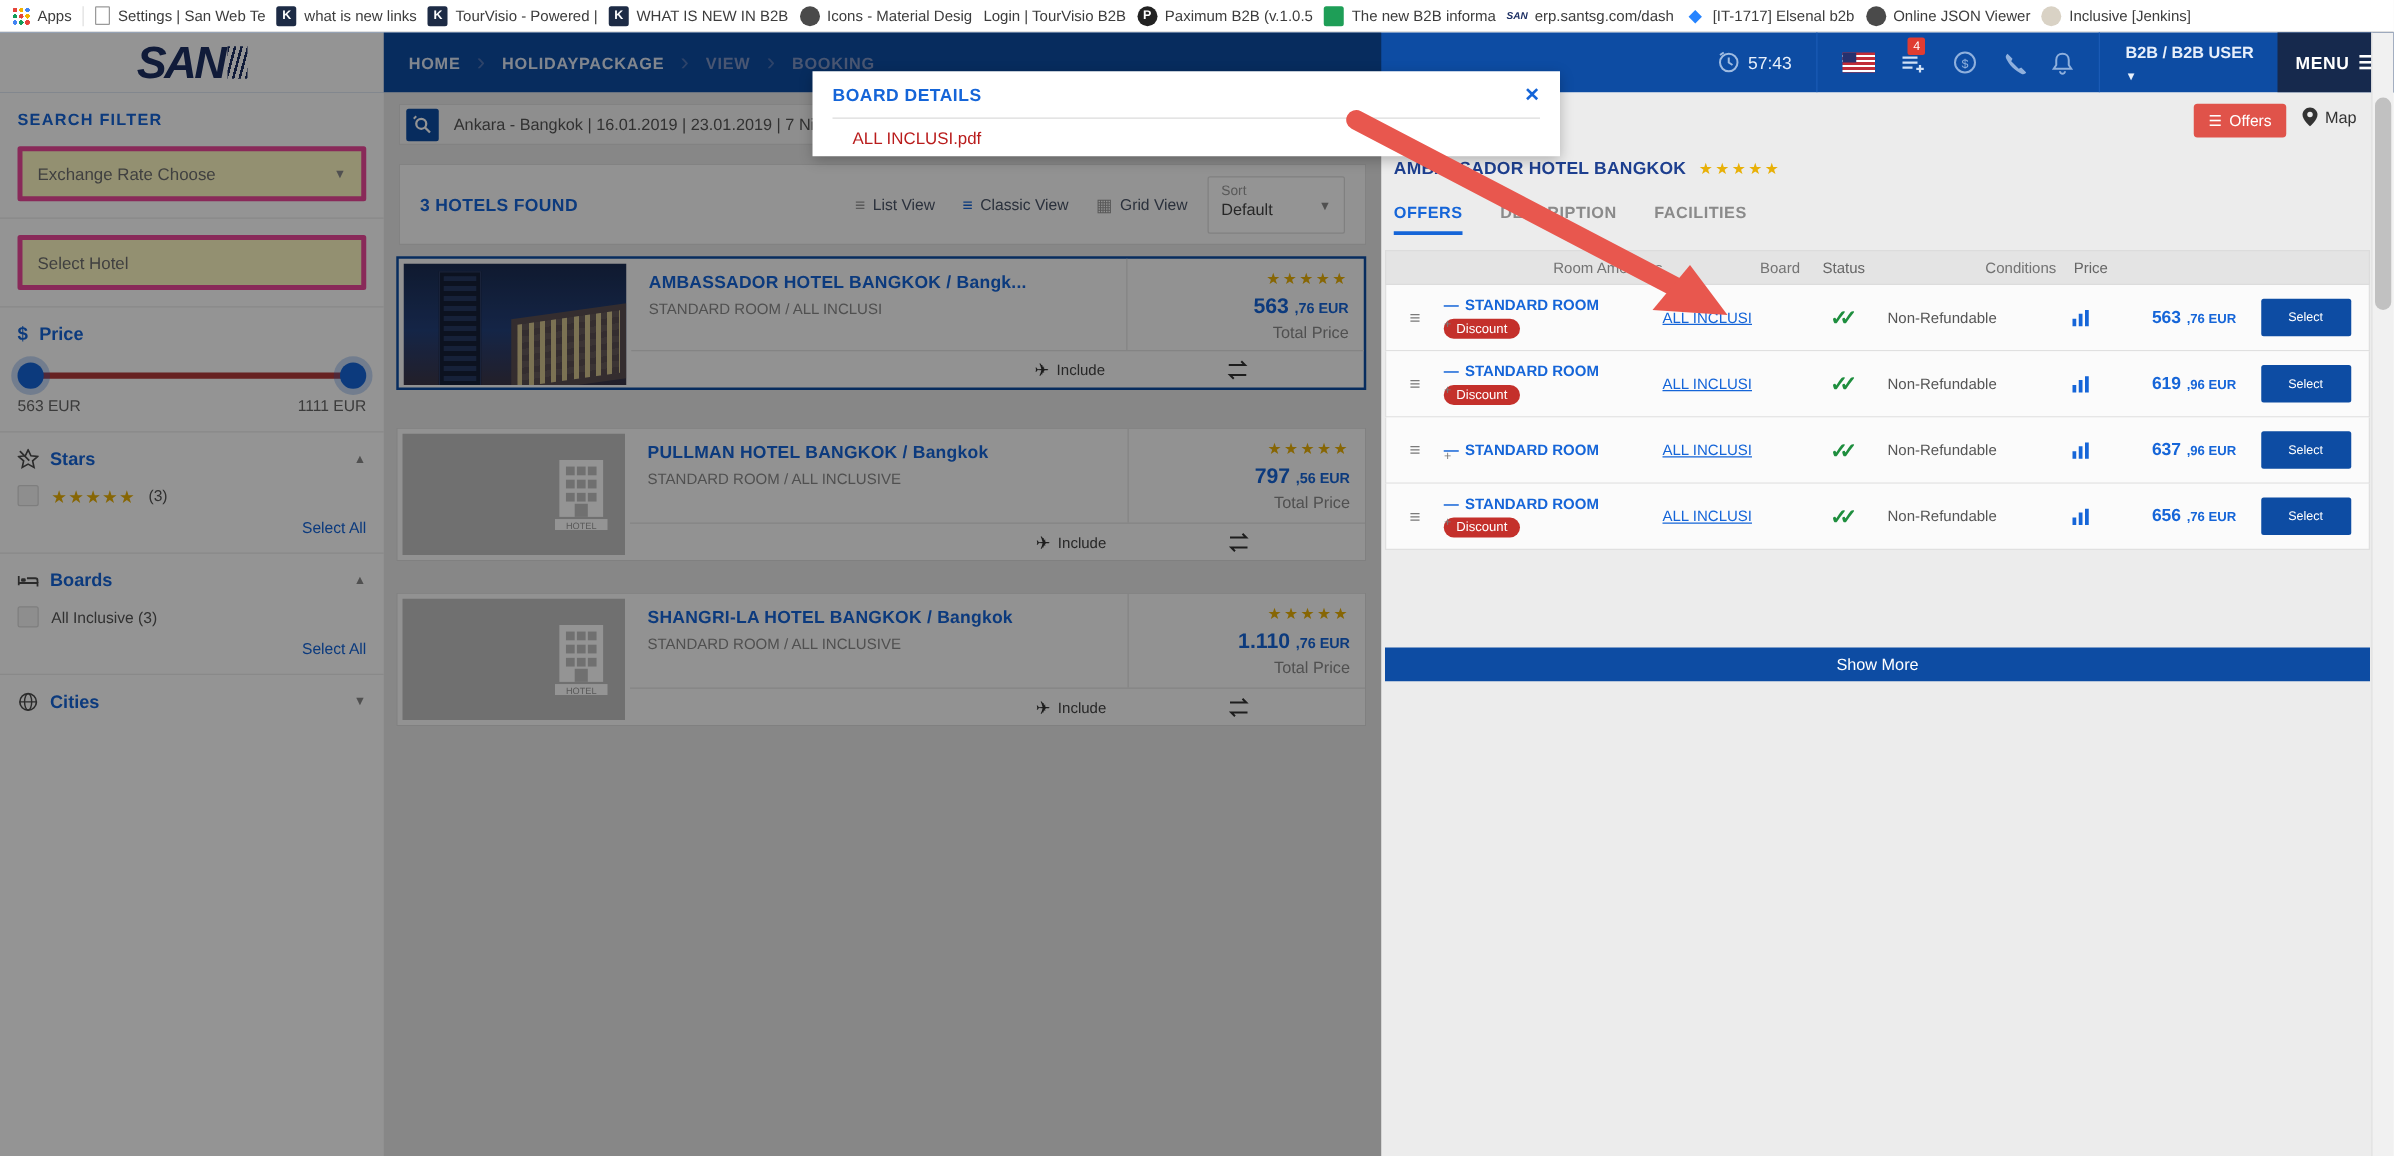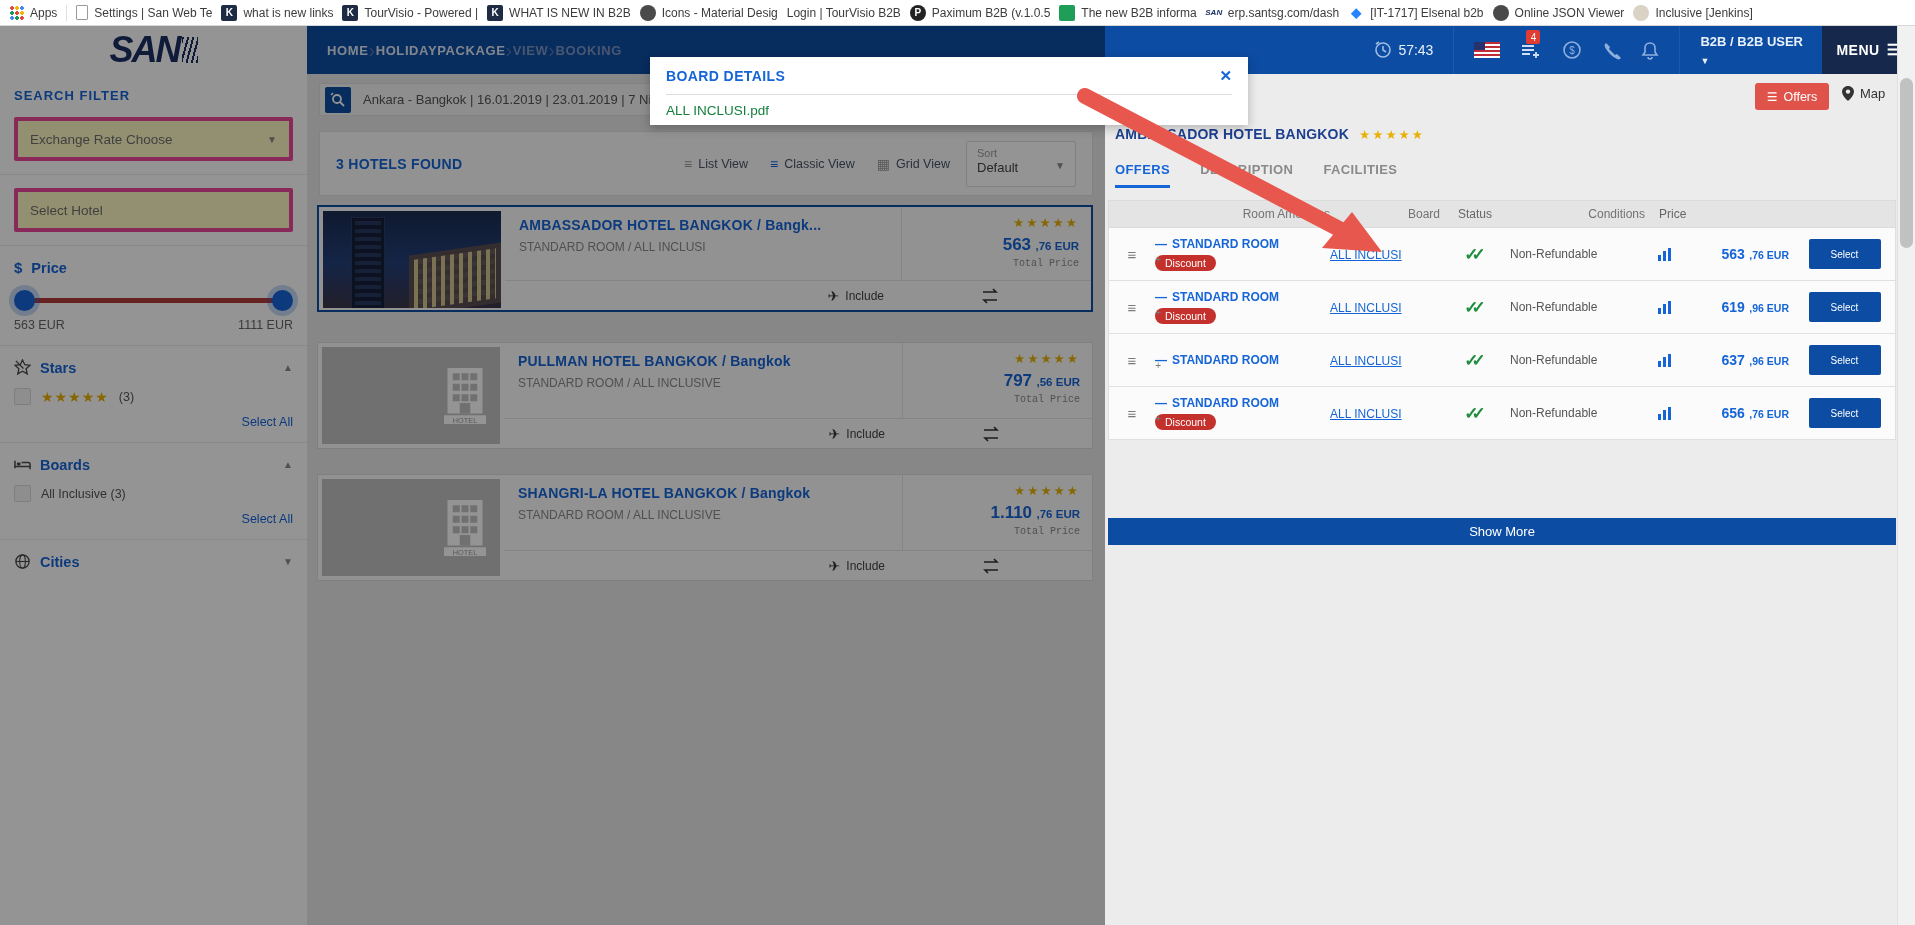--- a/index.html
+++ b/index.html
@@ -35,21 +35,21 @@
   .fav-jenkins { background:#d9d2c5; color:#6b4f3a; border-radius:50%; font-size:9px; }
 
   
   #header { position:absolute; left:0; top:26px; width:1915px; height:48px; background:#0d4ca3; }
   #logo-area { position:absolute; left:0; top:0; width:307px; height:48px; background:#ffffff;
     display:flex; align-items:center; justify-content:center; }
   #logo { font-size:36px; font-weight:900; font-style:italic; color:#1c2f63; letter-spacing:-2px; }
   #logo-stripes { display:inline-block; width:16px; height:26px; margin-left:2px;
     background:repeating-linear-gradient(105deg,#1c2f63 0 2px,transparent 2px 5px); }
   #breadcrumb { position:absolute; left:327px; top:0; height:48px; display:flex; align-items:center;
-    gap:0; font-size:13px; font-weight:bold; letter-spacing:0.6px; }
+    gap:13px; font-size:13px; font-weight:bold; letter-spacing:0.6px; }
   .crumb { color:#dfe7f4; cursor:pointer; }
   .crumb.dim { color:#7e95c4; }
   .crumb-sep { color:#4f74b5; font-size:20px; font-weight:normal; }
   #header-right { position:absolute; right:18px; top:0; height:48px; display:flex; align-items:center;
     gap:20px; color:#cfe0f6; }
   #timer-group { display:flex; align-items:center; gap:6px; font-size:14px; color:#e8f0fb; }
   .hdr-sep { width:1px; height:48px; background:#1a5ab5; }
   #flag { width:26px; height:16px; position:relative; overflow:hidden;
     background:repeating-linear-gradient(#c02c38 0 2px,#fff 2px 4px); }
   #flag::after { content:""; position:absolute; left:0; top:0; width:11px; height:8px; background:#26316e; }
@@ -121,21 +121,21 @@
   .card-main { flex:1; display:flex; flex-direction:column; }
   .card-top { flex:1; display:flex; }
   .card-info { flex:1; padding:10px 0 0 14px; }
   .card-title { color:#1565d8; font-size:14px; font-weight:bold; letter-spacing:0.2px; cursor:pointer; }
   .card-room { color:#8a8a8a; font-size:12px; margin-top:7px; }
   .card-price-col { width:190px; border-left:1px solid #e3e3e3; padding:8px 12px 0 0; text-align:right; }
   .card-stars { color:#e8b007; font-size:12.5px; letter-spacing:2px; }
   .card-price { color:#1565d8; margin-top:5px; }
   .card-price .p-int { font-size:17px; font-weight:bold; }
   .card-price .p-dec { font-size:11.5px; font-weight:bold; }
-  .total-label { color:#8a8a8a; font-size:10px; margin-top:3px;font-family:Liberation Mono, monospace; }
+  .total-label { color:#8a8a8a; font-size:13px; margin-top:3px; }
   .card-footer { height:30px; border-top:1px solid #e3e3e3; display:flex; align-items:center;
     justify-content:flex-end; gap:95px; padding-right:90px; font-size:12px; color:#444; }
   .include-group { display:flex; align-items:center; gap:6px; }
   .plane-glyph { font-size:14px; color:#333; }
 
   
   #rightpanel { position:absolute; left:1105px; top:74px; width:792px; height:851px; background:#ececec; }
   #offers-btn { position:absolute; left:650px; top:9px; width:74px; height:27px; background:#e0534a;
     border-radius:3px; color:#fff; font-size:12.5px; display:flex; align-items:center; justify-content:center;
     gap:6px; cursor:pointer; }
@@ -182,21 +182,21 @@
 
   
   #dim-overlay { position:absolute; left:0; top:26px; width:1105px; height:899px;
     background:rgba(0,0,0,0.42); z-index:30; }
   #modal { position:absolute; left:650px; top:57px; width:598px; height:68px; background:#fff; z-index:40;
     box-shadow:0 3px 10px rgba(0,0,0,0.25); padding:10px 16px 0 16px; }
   #modal-title-row { display:flex; align-items:center; justify-content:space-between;
     border-bottom:1px solid #dcdcdc; padding-bottom:9px; }
   #modal-title { color:#1565d8; font-size:14px; font-weight:bold; letter-spacing:0.4px; }
   #modal-close { color:#1565d8; font-size:15px; font-weight:bold; cursor:pointer; }
-  #modal-link { display:inline-block; margin-top:8px; color:#15803d; font-size:13.5px; cursor:pointer; }
+  #modal-link { display:inline-block; margin-top:8px; color:#b91c1c; font-size:13.5px; cursor:pointer;margin-left:16px; }
   #arrow-svg { position:absolute; left:0; top:0; width:1915px; height:925px; z-index:50; pointer-events:none; }
 
   svg { display:block; }
 </style>
 </head>
 <body>
 
 <div id="app">
 
   <div id="bookmarks">

